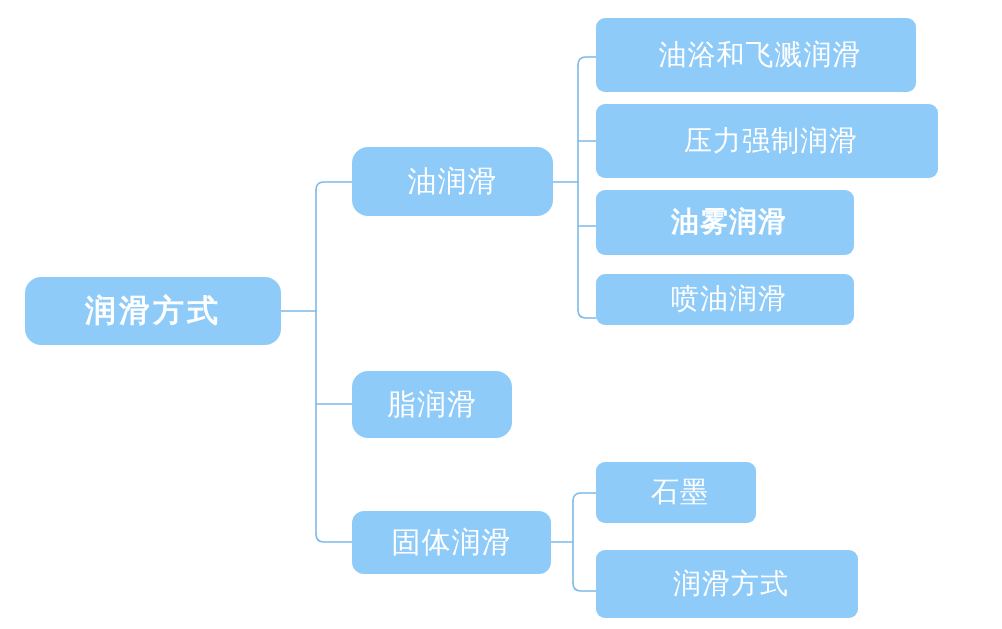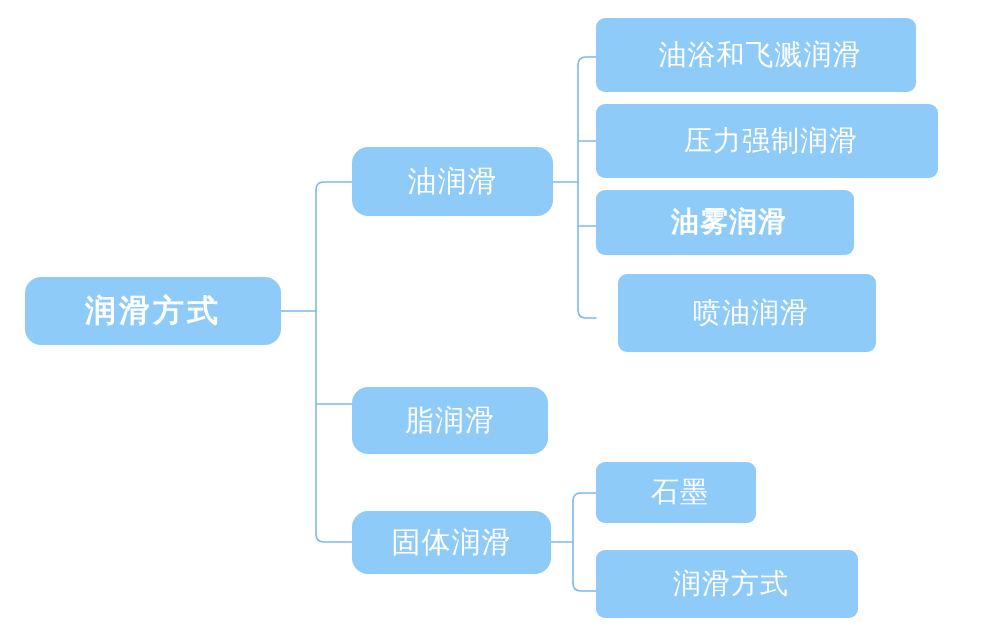--- a/index.html
+++ b/index.html
@@ -48,33 +48,33 @@
     font-size: 31px;
     font-weight: bold;
     letter-spacing: 3px;
   }
   .node-l2 {
     border-radius: 16px;
     font-size: 29px;
     font-weight: normal;
   }
   .node-l2-oil      { left: 352px; top: 147px; width: 201px; height: 69px; }
-  .node-l2-grease   { left: 352px; top: 371px; width: 196px; height: 67px; margin-top: 16px; }
-  .node-l2-solid    { left: 352px; top: 511px; width: 199px; height: 63px; }
+  .node-l2-grease   { left: 352px; top: 371px; width: 160px; height: 67px; }
+  .node-l2-solid    { left: 352px; top: 511px; width: 199px; height: 63px; border-radius: 12px; }
   .node-l3 {
     left: 596px;
     border-radius: 9px;
     font-size: 28px;
     font-weight: normal;
     padding-left: 8px;
   }
   .node-l3-a { top: 18px;  width: 320px; height: 74px; }
   .node-l3-b { top: 104px; width: 342px; height: 74px; }
   .node-l3-c { top: 190px; width: 258px; height: 65px; font-weight: bold; }
-  .node-l3-d { top: 274px; width: 258px; height: 78px; margin-left: 22px; }
+  .node-l3-d { top: 274px; width: 258px; height: 51px; }
   .node-l3-e { top: 462px; width: 160px; height: 61px; }
   .node-l3-f { top: 550px; width: 262px; height: 68px; }
 </style>
 </head>
 <body>
 
 <div id="canvas">
 
   <svg id="connector-layer" width="1002" height="629" viewBox="0 0 1002 629" xmlns="http://www.w3.org/2000/svg" fill="none" stroke="#7fb9e8" stroke-width="1.6" stroke-linecap="round" stroke-linejoin="round">
 

